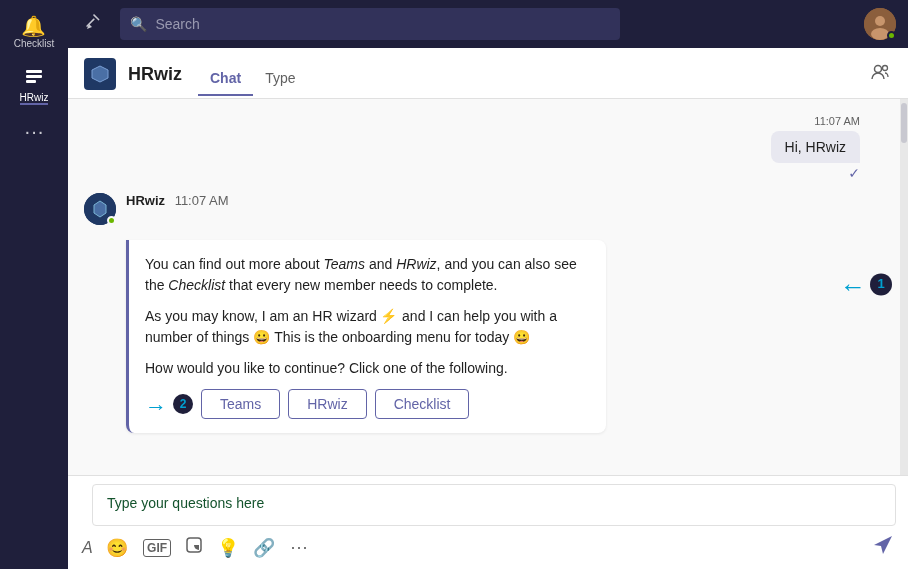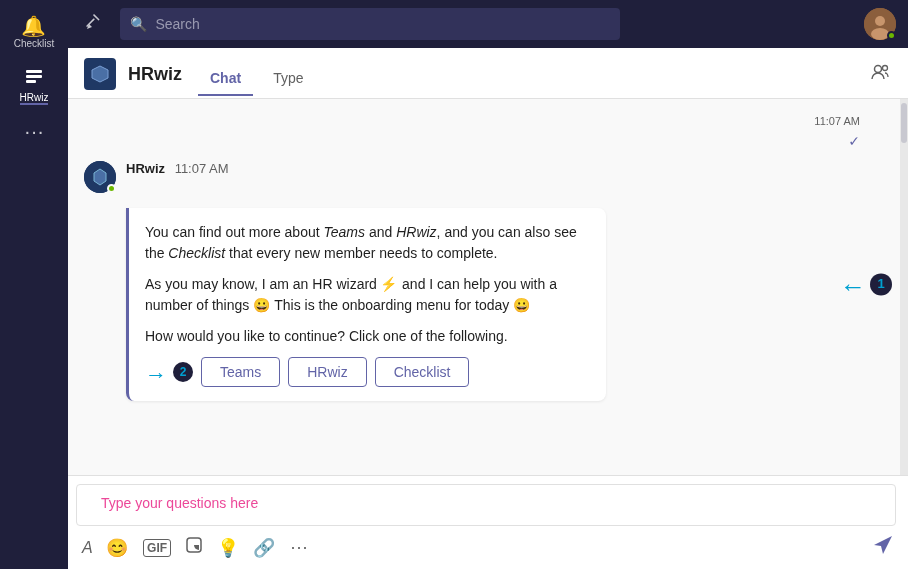--- a/index.html
+++ b/index.html
@@ -138,21 +138,21 @@
       margin-bottom: 8px;
     }
     .channel-name {
       font-size: 18px;
       font-weight: 600;
       color: #1f1f1f;
       margin-bottom: 8px;
     }
     .channel-tabs {
       display: flex;
-      gap: 8px;
+      gap: 0;
       margin-left: 4px;
     }
     .channel-tab {
       padding: 8px 12px;
       font-size: 14px;
       color: #616161;
       cursor: pointer;
       border-bottom: 2px solid transparent;
       margin-bottom: -1px;
     }
@@ -280,26 +280,26 @@
     .chat-area::-webkit-scrollbar-thumb { background: #c8c8d0; border-radius: 3px; }
 
     
     .input-area {
       border-top: 1px solid #e0e0e0;
       background: #fff;
       padding: 0;
       flex-shrink: 0;
     }
     .input-box {
-      margin: 8px 12px 4px 8px;
+      margin: 8px 12px 4px 24px;
       border: 1px solid #e0e0e0;
       border-radius: 4px;
-      padding: 10px 24px;
-      font-size: 14px;
-      color: #ec4899;
+      padding: 10px 14px;
+      font-size: 14px;
+      color: #14532d;
       min-height: 42px;
     }
     .input-toolbar {
       display: flex;
       align-items: center;
       padding: 4px 14px 8px 14px;
       gap: 14px;
     }
     .toolbar-icon {
       color: #616161;
@@ -407,20 +407,21 @@
       </div>
     </div>
 
     <div class="chat-wrapper">
       <div class="chat-area">
 
         <div class="msg-outgoing">
           <div class="msg-meta-right">
             <span>11:07 AM</span>
           </div>
+          <div class="bubble">Hi, HRwiz</div>
           <div style="display:flex;align-items:center;gap:4px;margin-top:2px">
             <span class="msg-check">✓</span>
           </div>
         </div>
 
         <div class="msg-incoming">
           <div class="bot-avatar">
             <svg width="32" height="32" viewBox="0 0 32 32">
               <circle cx="16" cy="16" r="16" fill="#1f3864"></circle>
               <polygon points="16,8 22,12 22,20 16,24 10,20 10,12" fill="#4a6fa5" stroke="#7ab4d4" stroke-width="1"></polygon>

